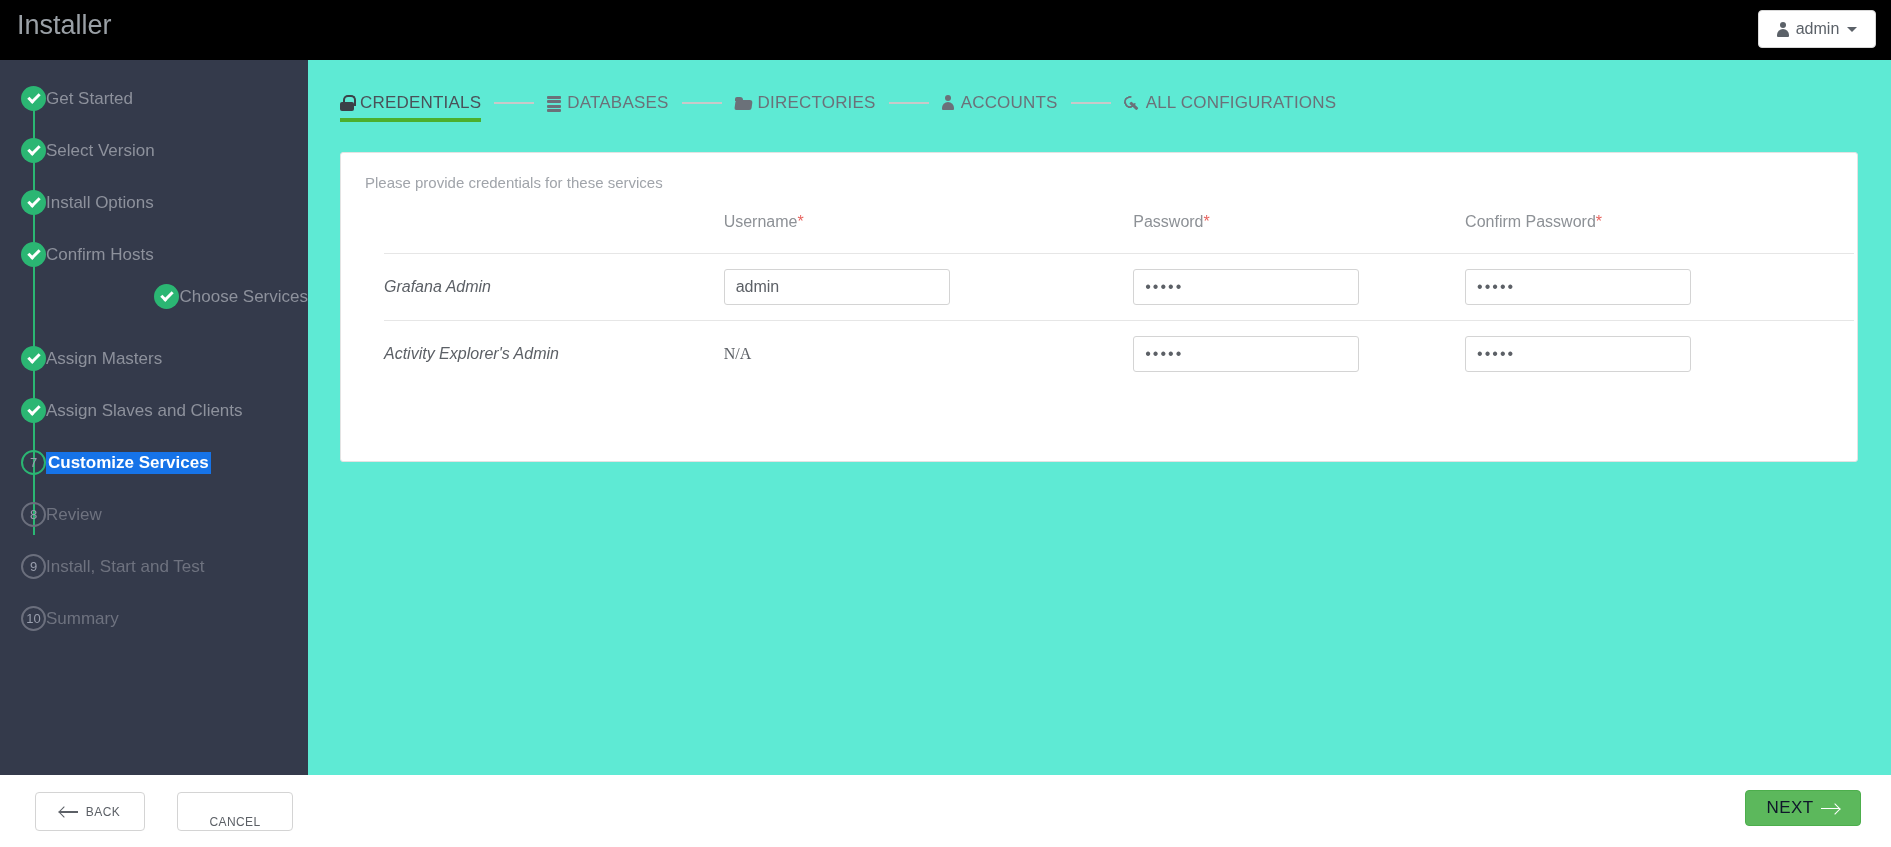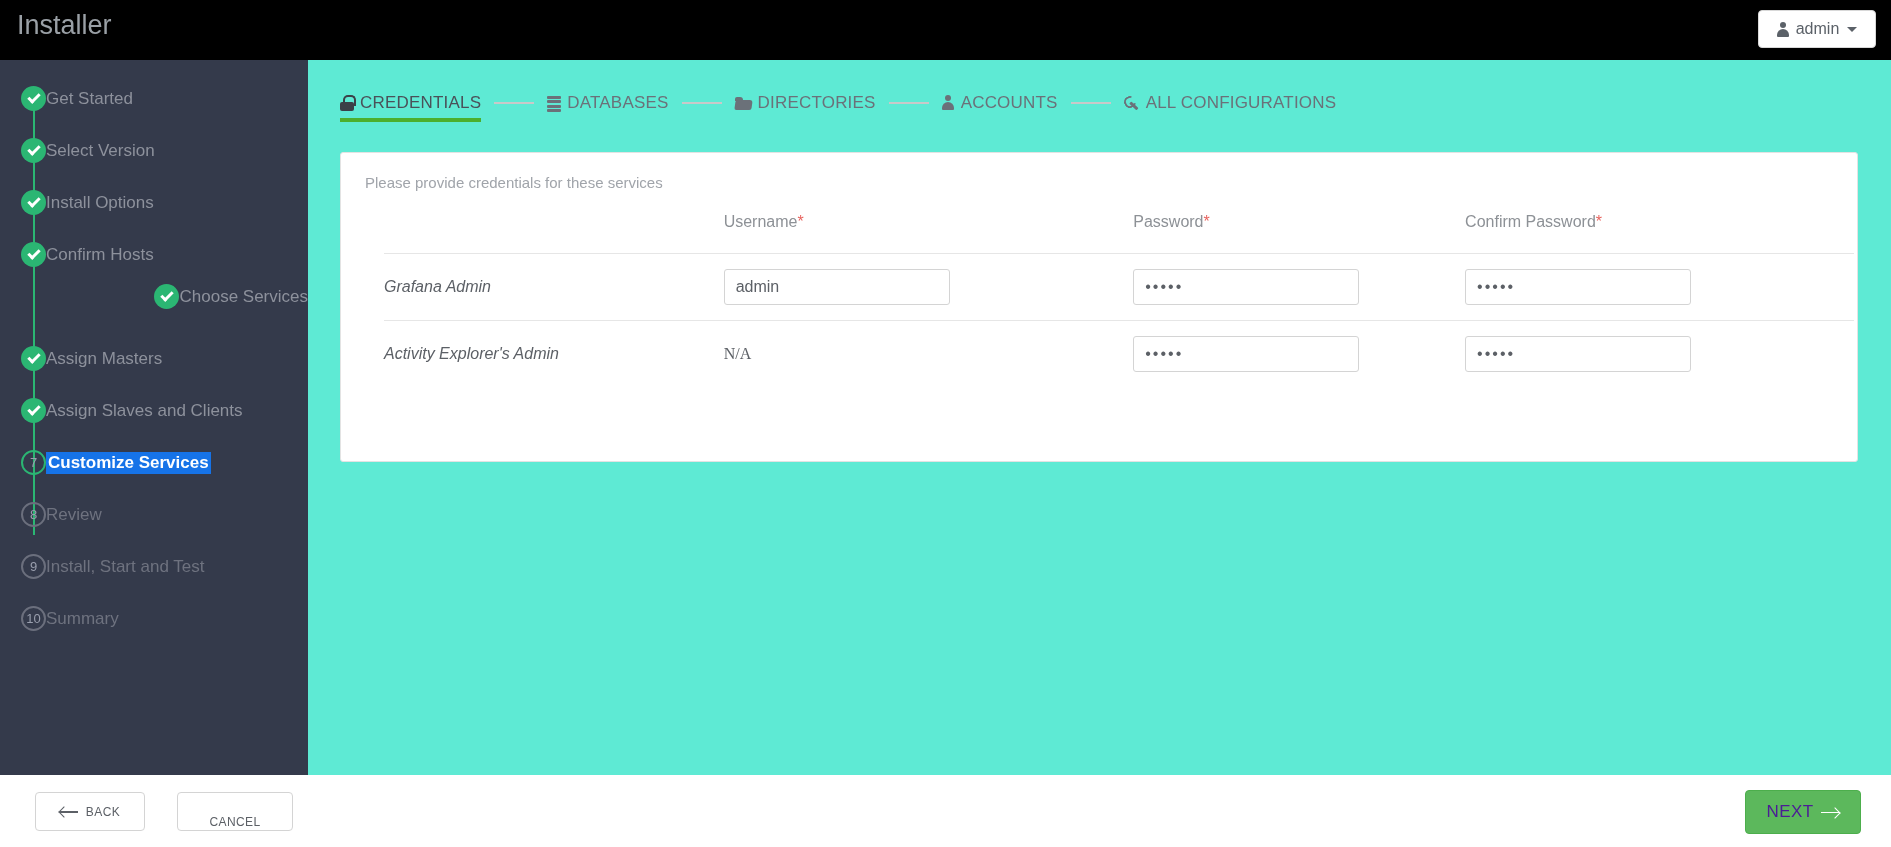--- a/index.html
+++ b/index.html
@@ -218,22 +218,22 @@
   .btn {
     position: absolute; top: 17px; height: 39px;
     border: 1px solid #d4d4d4; border-radius: 4px; background: #ffffff;
     font-family: "Liberation Sans", sans-serif; font-size: 12px;
     color: #5c6066; letter-spacing: 0.4px; cursor: pointer;
     display: flex; align-items: center; justify-content: center; gap: 8px;
   }
   #btn-back { left: 35px; width: 110px; }
   #btn-cancel { left: 177px; width: 116px; align-items: flex-end; }
   #btn-next {
-    right: 30px; width: 116px; height: 44px; top: 15px;
-    background: #5cb85c; border: 1px solid #4cae4c; color: #4c1d95;
+    right: 30px; width: 116px; height: 36px; top: 15px;
+    background: #5cb85c; border: 1px solid #4cae4c; color: #0f172a;
     border-radius: 4px; font-size: 17px;
   }
   .arrow-left {
     display: inline-block; width: 18px; height: 10px; position: relative;
   }
   .arrow-left::before {
     content: ""; position: absolute; left: 0; top: 4.5px;
     width: 18px; height: 1.8px; background: #5c6066;
   }
   .arrow-left::after {

